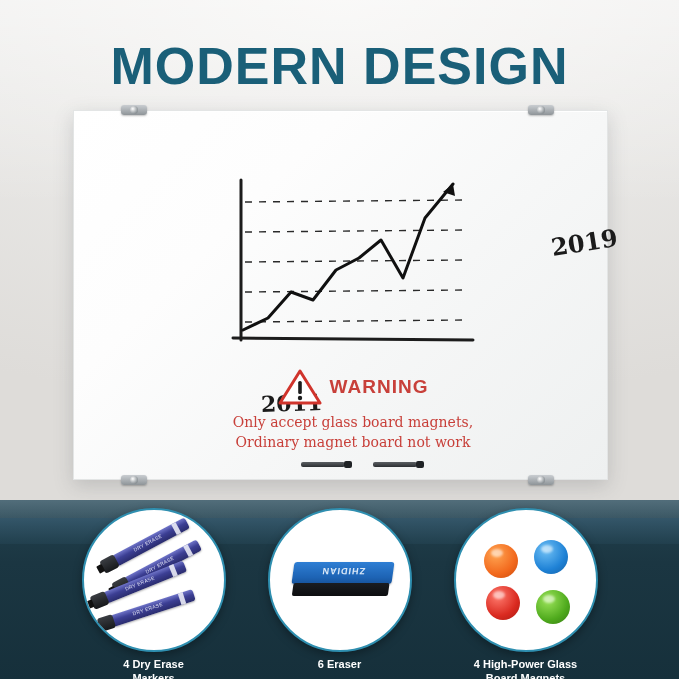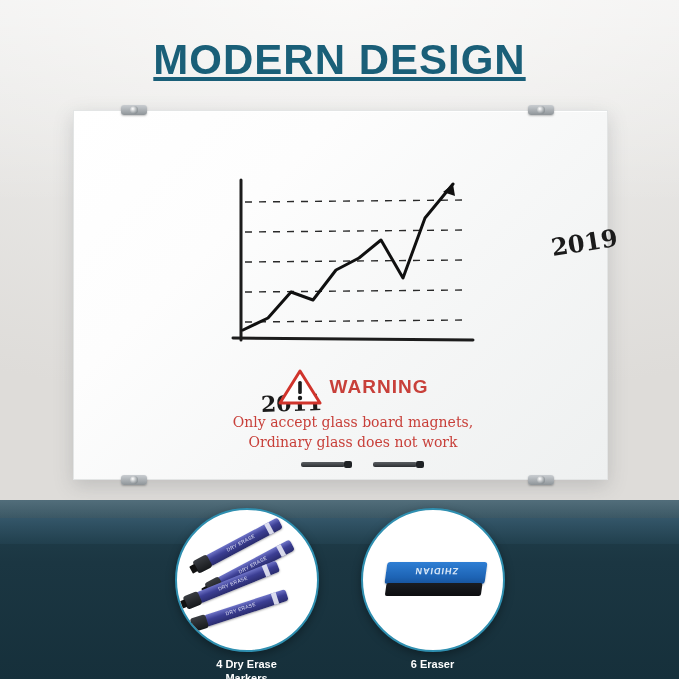--- a/index.html
+++ b/index.html
@@ -18,24 +18,23 @@
       radial-gradient(ellipse 120% 80% at 50% 0%, #f3f2f0 0%, #e9e8e6 45%, #dedcd9 100%);
     overflow:hidden;
   }
   .wall-shadow{
     position:absolute;left:0;top:0;width:679px;height:510px;
     background:linear-gradient(180deg, rgba(255,255,255,.55) 0%, rgba(220,218,215,0) 40%);
   }
 
   .headline{
     position:absolute;left:0;top:36px;width:679px;text-align:center;
-    font-size:42px;font-weight:bold;letter-spacing:1px;
+    font-size:52px;font-weight:bold;letter-spacing:1px;
     color:#1a5f78;
     font-family:"Liberation Sans", sans-serif;
-    text-decoration:underline;
   }
 
   
   .board-wrap{
     position:absolute;left:73px;top:110px;width:535px;height:370px;
   }
   .board{
     position:absolute;inset:0;
     background:
       linear-gradient(135deg,#ffffff 0%,#fdfdfd 30%,#f6f7f7 60%,#eef0f0 100%);
@@ -221,21 +220,21 @@
         <div class="warn-row">
           <svg width="44" height="38" viewBox="0 0 44 38">
             <path d="M22,3 L42,35 L2,35 Z" fill="#ffffff" stroke="#d0342c" stroke-width="3" stroke-linejoin="round"></path>
             <rect x="20.2" y="13" width="3.6" height="13" rx="1.6" fill="#1d1d1d"></rect>
             <circle cx="22" cy="30" r="2.2" fill="#1d1d1d"></circle>
           </svg>
           <span class="warn-text">WARNING</span>
         </div>
         <div class="warn-lines">
           <div>Only accept glass board magnets,</div>
-          <div>Ordinary glass does not work</div>
+          <div>Ordinary magnet board not work</div>
         </div>
       </div>
 
       <div class="clip tl">
           <span class="clip-pin" style="left:9px;top:1px;"></span>
         </div>
       <div class="clip tr">
           <span class="clip-pin" style="left:9px;top:1px;"></span>
         </div>
       <div class="clip bl">
@@ -290,17 +289,27 @@
         <div class="circle">
           <div class="eraser">
             <div class="top"></div>
             <div class="brand">ZHIDIAN</div>
             <div class="felt"></div>
           </div>
         </div>
         <div class="caption" style="white-space:pre-line;">6 Eraser</div>
       </div>
 
+      <div class="card">
+        <div class="circle">
+          <span class="magnet m-orange"></span>
+          <span class="magnet m-blue"></span>
+          <span class="magnet m-red"></span>
+          <span class="magnet m-green"></span>
+        </div>
+        <div class="caption" style="white-space:pre-line;">4 High-Power Glass
+Board Magnets</div>
+      </div>
 
     </div>
   </div>
 
 </div>
 
 </body></html>

